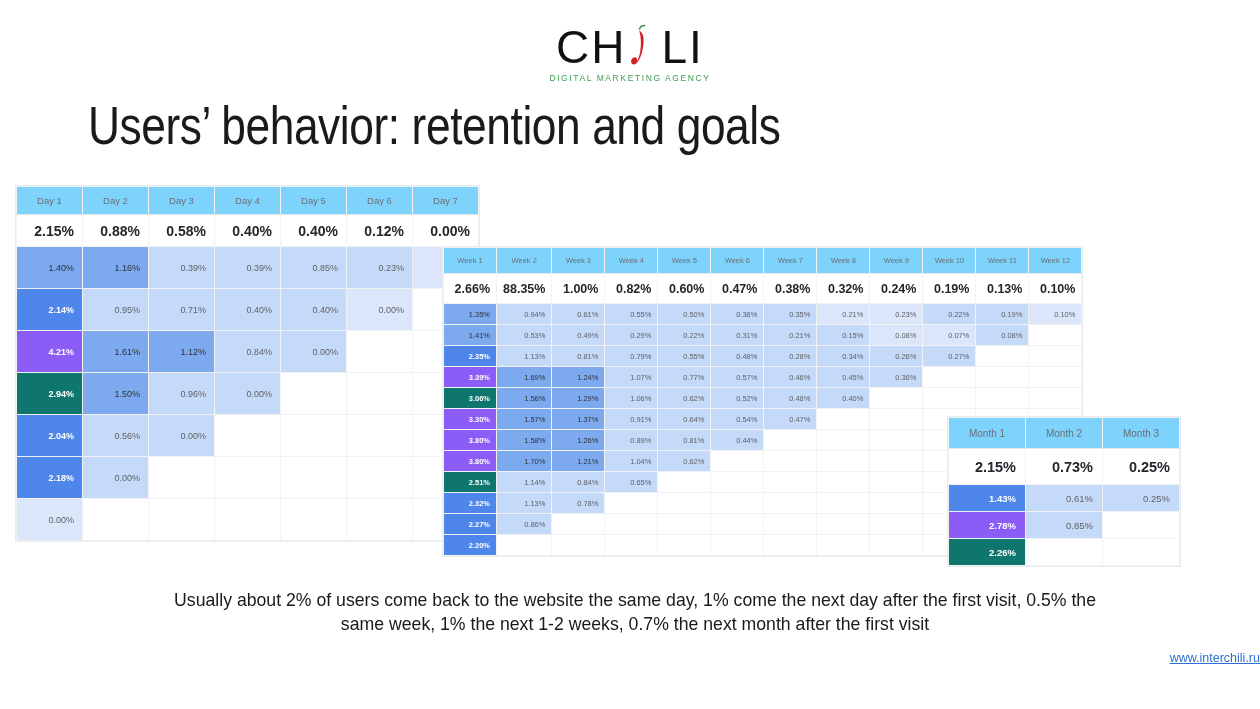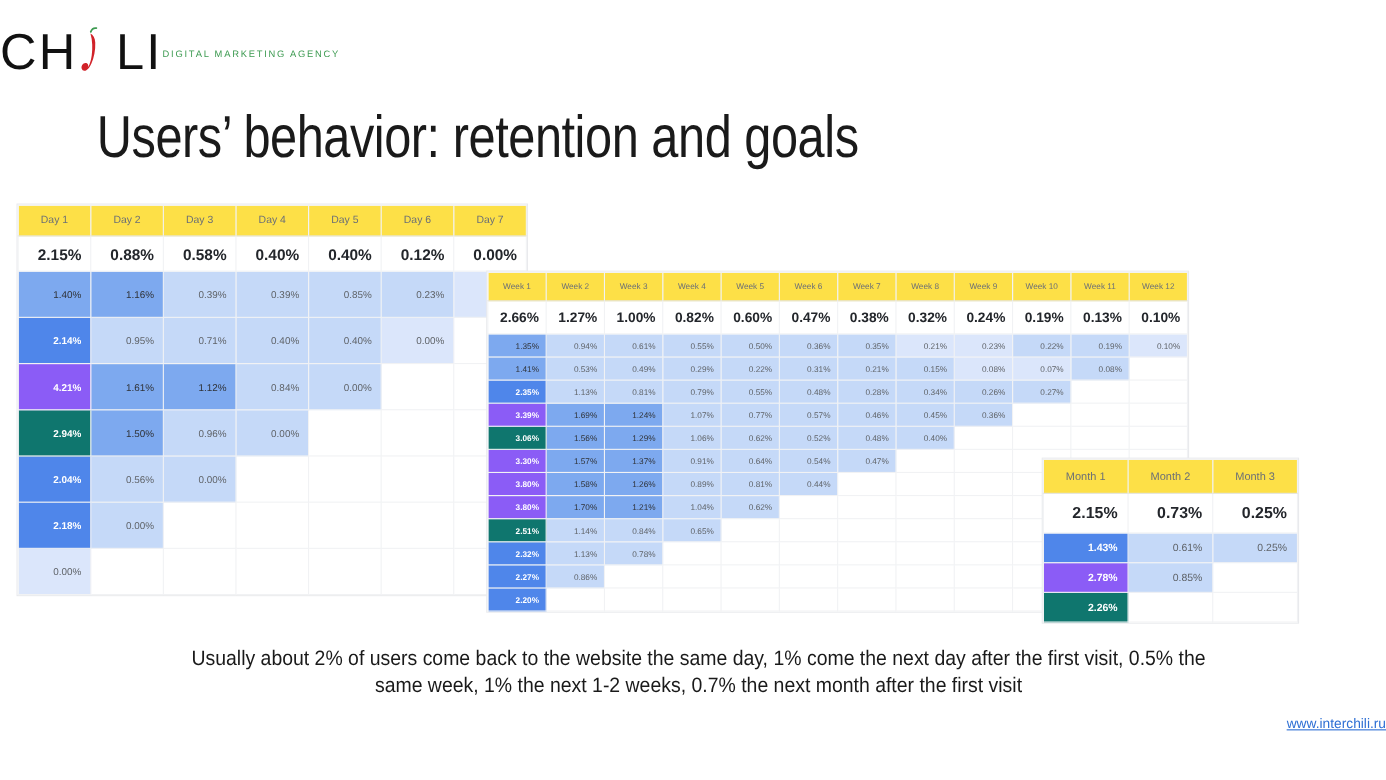--- a/index.html
+++ b/index.html
@@ -7,21 +7,21 @@
     width: 1260px; height: 709px;
     background: #ffffff;
     font-family: "Liberation Sans", sans-serif;
     overflow: hidden;
   }
   #slide { position: relative; width: 1260px; height: 709px; background: #fff; }
 
   
   .logo-wrap {
     position: absolute; left: 0; top: 24px; width: 1260px;
-    display: flex; flex-direction: row; align-items: center;
+    display: flex; flex-direction: column; align-items: center;
   }
   .logo-mark {
     position: relative;
     font-family: "Liberation Sans", sans-serif;
     font-size: 46px; font-weight: 400; letter-spacing: 1px;
     color: #111; line-height: 1; display: flex; align-items: center;
   }
   .logo-mark .lg-a, .logo-mark .lg-b { display: inline-block; }
   .logo-mark .lg-a { letter-spacing: 2px; }
   .logo-mark .lg-b { letter-spacing: 2px; margin-left: 13px; }
@@ -46,21 +46,21 @@
   .cohort { position: absolute; border-collapse: collapse; background: #fff;
             box-shadow: 0 0 0 1px #e9eaed; }
   .cohort td, .cohort th {
     border: 1px solid #f1f2f4;
     text-align: right;
     font-family: "Liberation Sans", sans-serif;
     vertical-align: middle;
     white-space: nowrap;
   }
   .cohort th {
-    background: #fde047; color: #6b6f76;
+    background: #7dd3fc; color: #6b6f76;
     font-weight: 400; text-align: center;
     border-bottom: 1px solid #e4e6e9;
   }
   .cohort td.sum {
     font-weight: bold; color: #23262b; background: #ffffff;
   }
   .cohort td.empty { background: #ffffff; }
   .h1 { background: #dbe6fb; color: #5f6368; }
   .h2 { background: #c5d9f8; color: #5f6368; }
   .h4 { background: #7da9ef; color: #2f3237; }
@@ -221,21 +221,21 @@
           <th>Week 8</th>
           <th>Week 9</th>
           <th>Week 10</th>
           <th>Week 11</th>
           <th>Week 12</th>
         </tr>
       </thead>
     <tbody>
         <tr class="summary">
           <td class="sum">2.66%</td>
-          <td class="sum">1.27%</td>
+          <td class="sum">88.35%</td>
           <td class="sum">1.00%</td>
           <td class="sum">0.82%</td>
           <td class="sum">0.60%</td>
           <td class="sum">0.47%</td>
           <td class="sum">0.38%</td>
           <td class="sum">0.32%</td>
           <td class="sum">0.24%</td>
           <td class="sum">0.19%</td>
           <td class="sum">0.13%</td>
           <td class="sum">0.10%</td>

